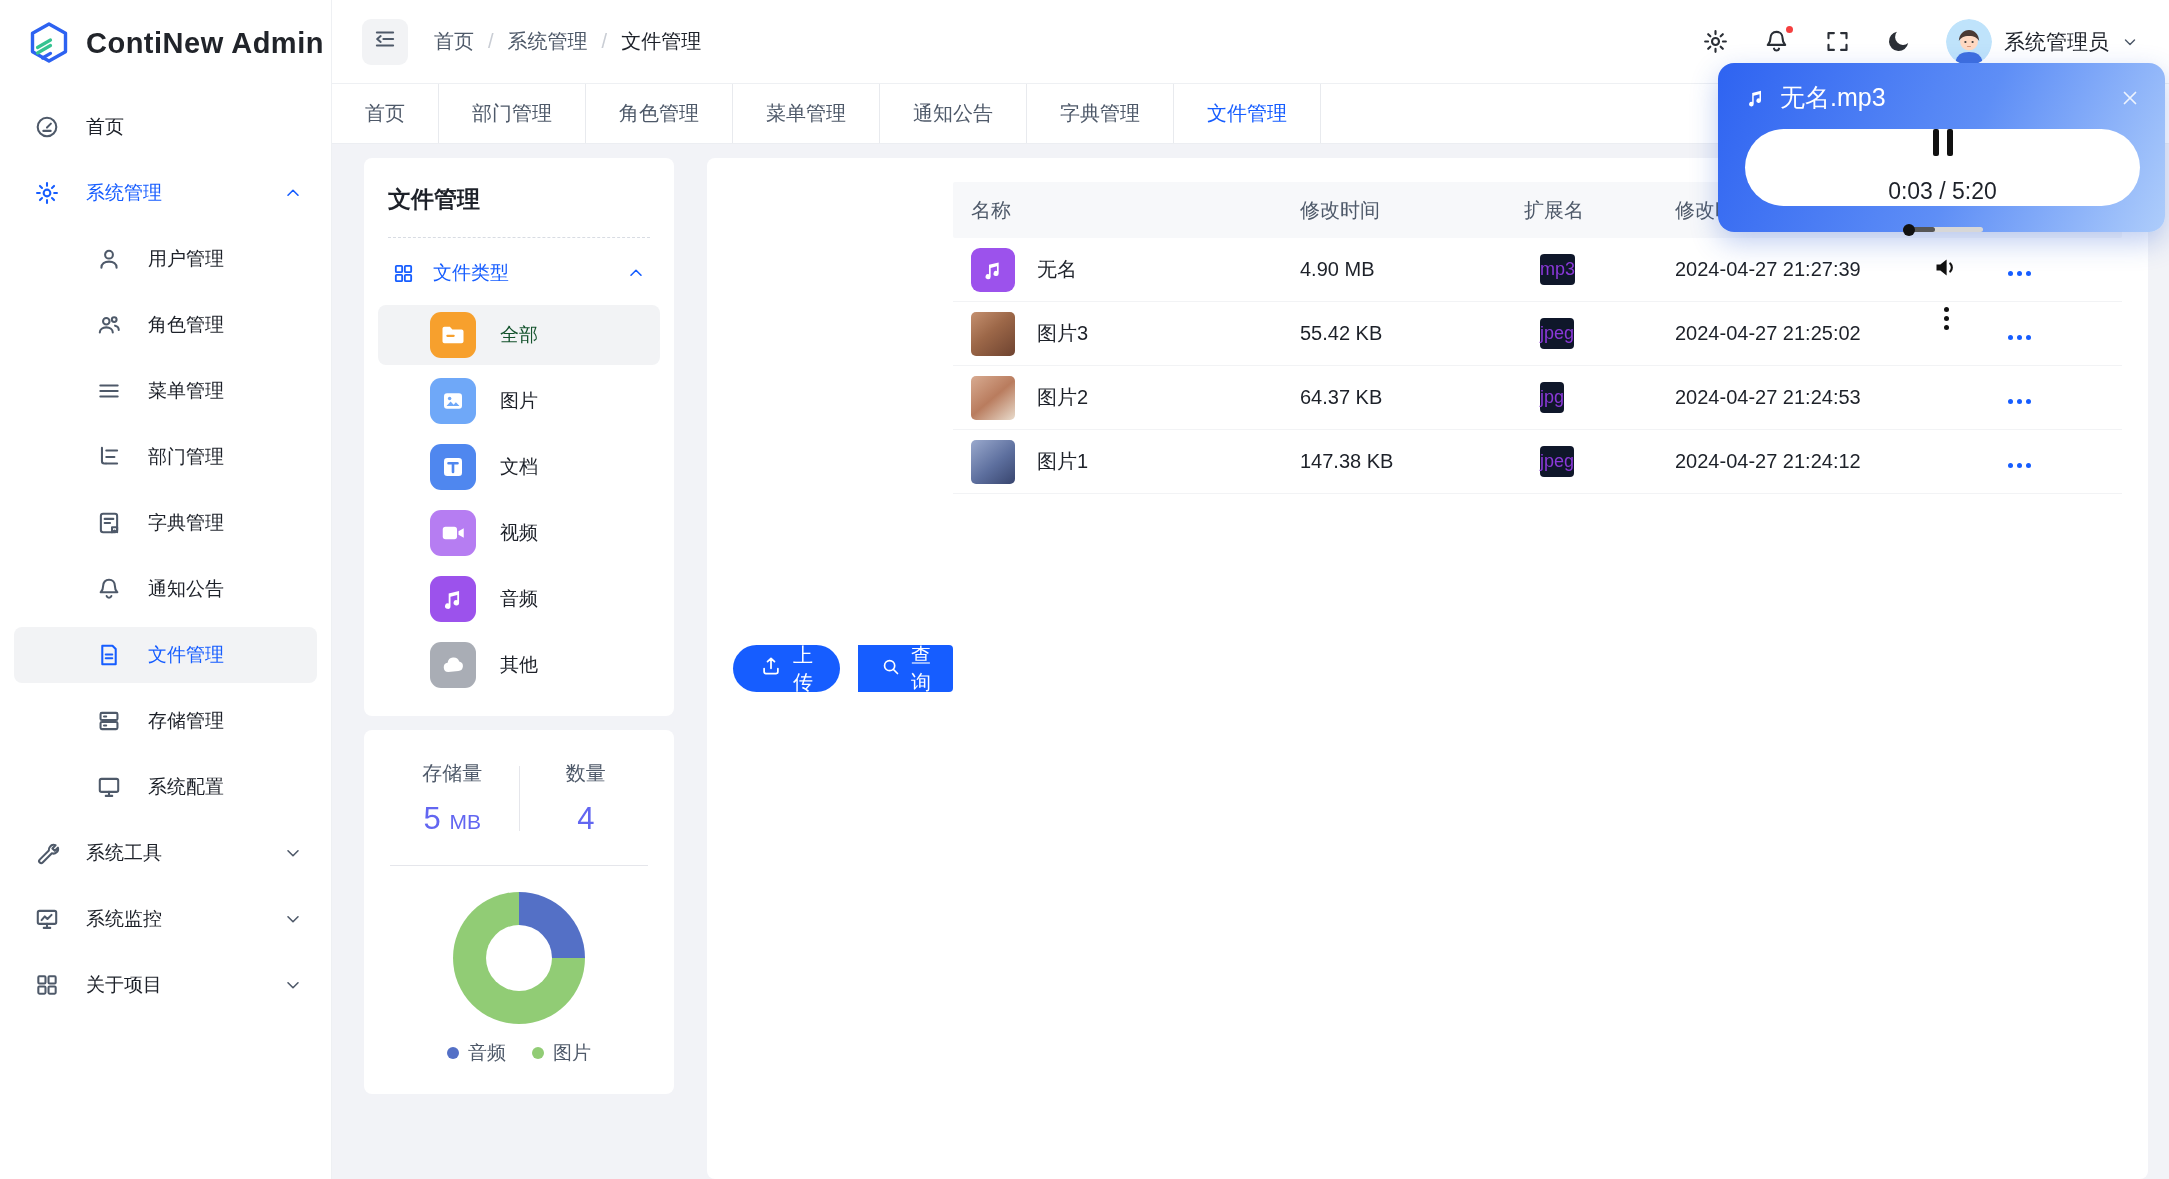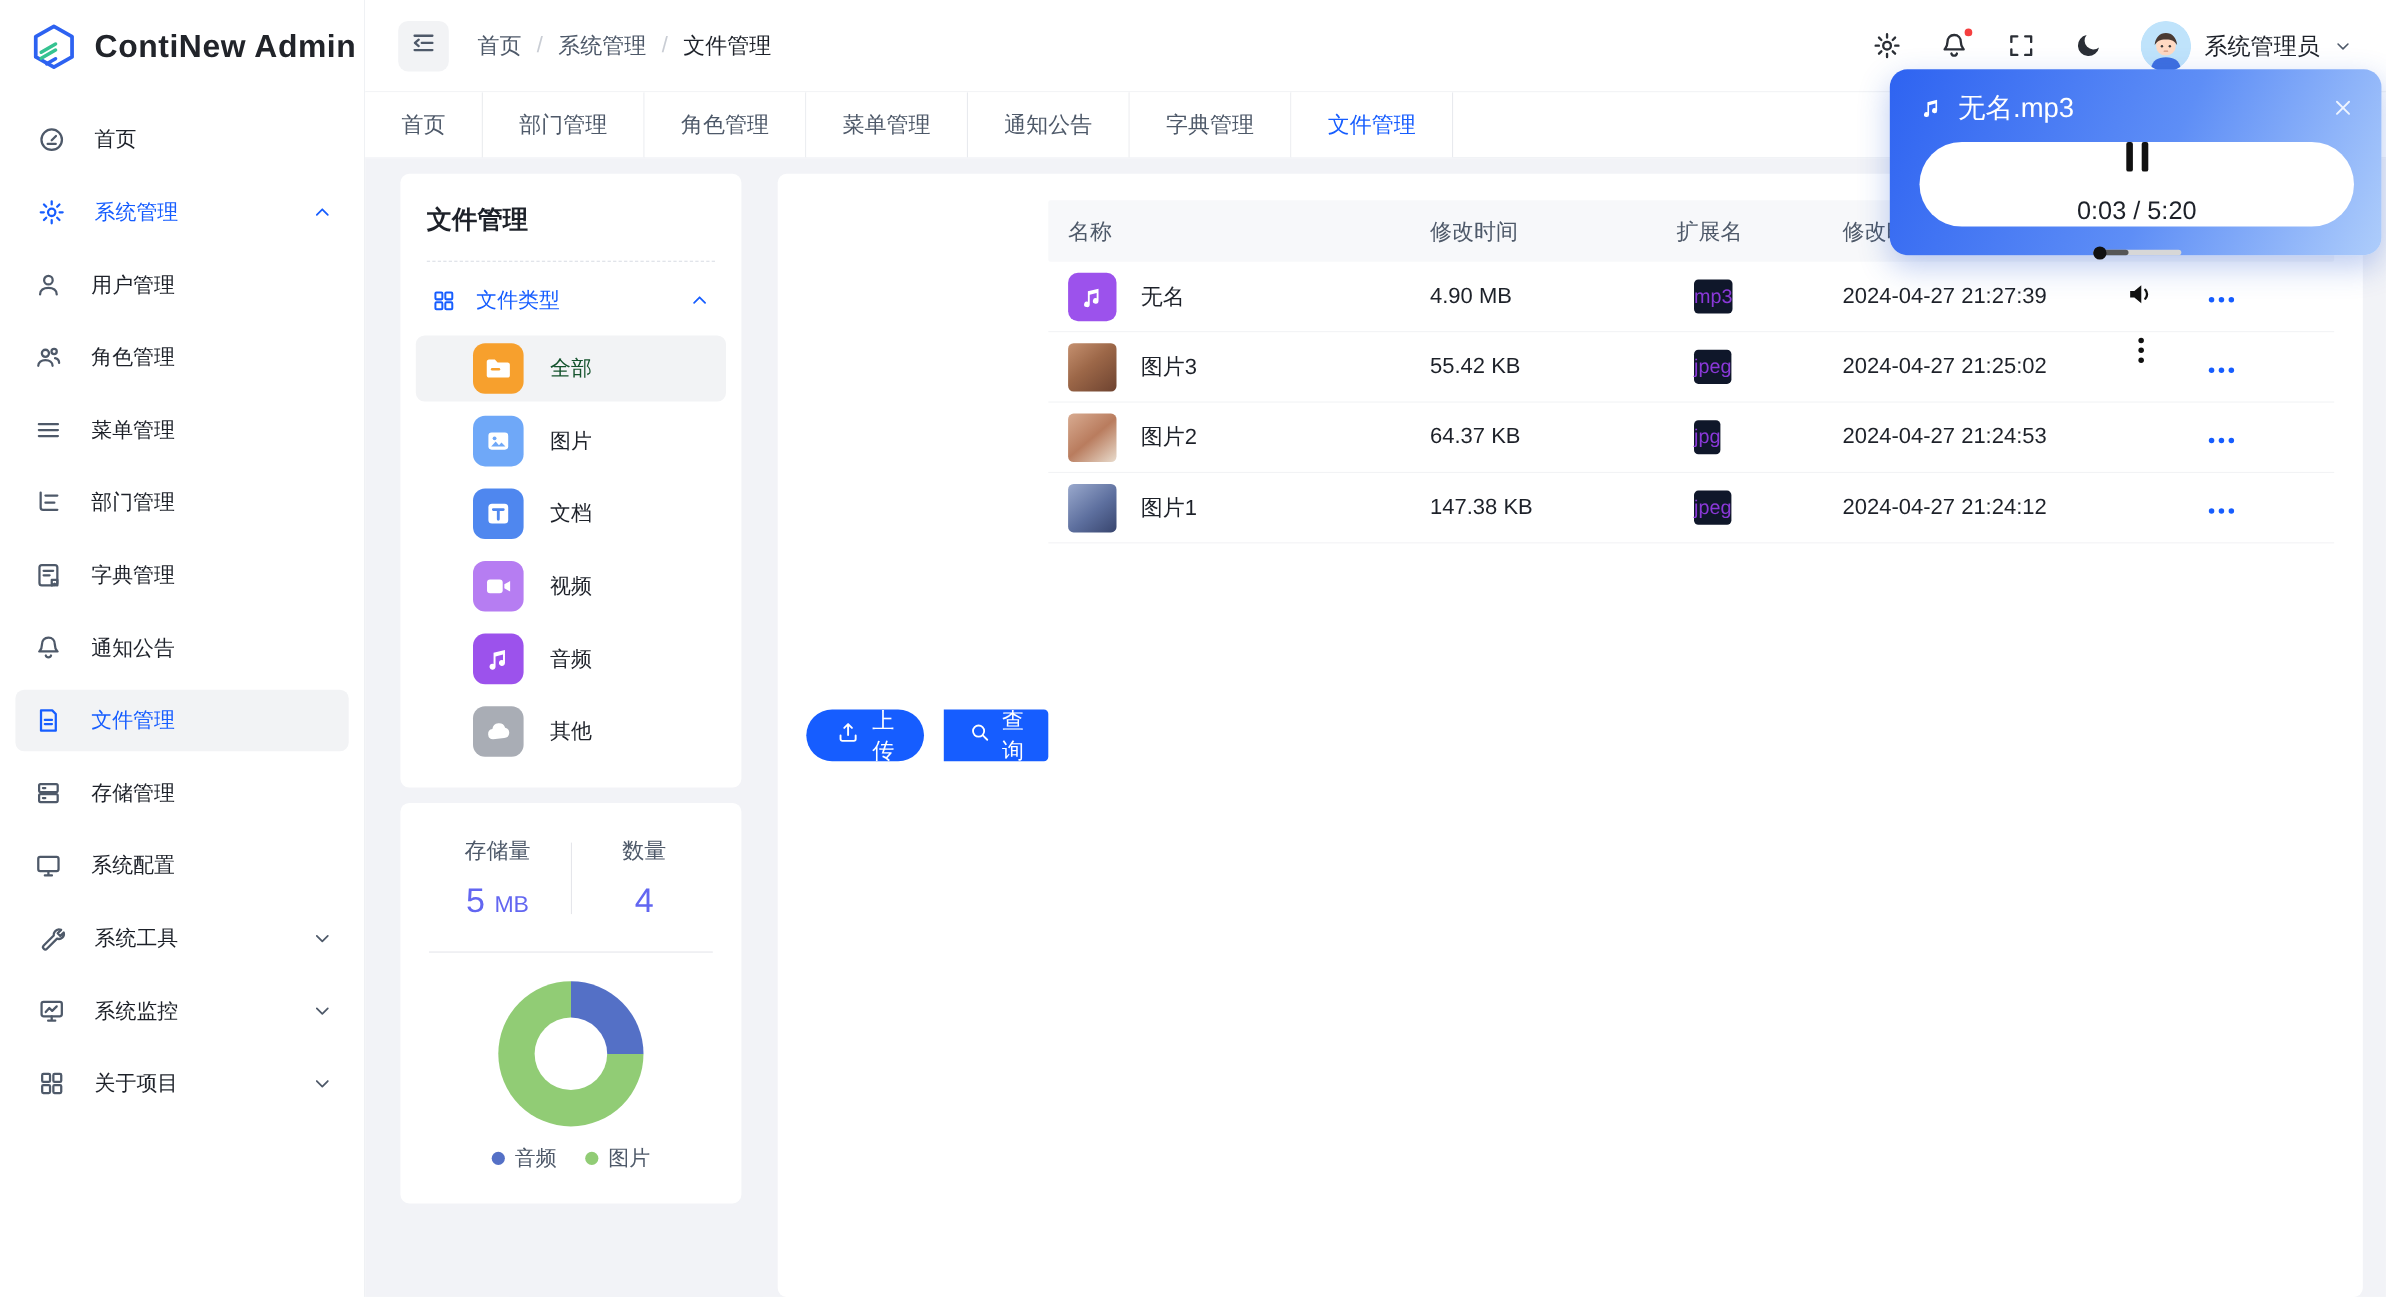--- a/index.html
+++ b/index.html
@@ -6,21 +6,21 @@
   html,body { width:2169px; height:1179px; overflow:hidden;
     font-family:"Liberation Sans","DejaVu Sans",sans-serif; font-size:19px; color:#1d2129; background:#fff; }
   .app { display:flex; width:100%; height:100%; }
 
   
   .sidebar { width:332px; min-width:332px; height:100%; background:#fff; border-right:1px solid #eef0f3; display:flex; flex-direction:column; }
   .logo-row { height:86px; display:flex; align-items:center; padding-left:26px; gap:14px; }
   .logo-title { font-size:29px; font-weight:bold; color:#21242a; letter-spacing:.5px; }
   .menu { flex:1; padding-top:8px; overflow:hidden; }
   .mi { height:66px; display:flex; align-items:center; gap:26px; padding-left:34px; position:relative; cursor:pointer; color:#1d2129; }
-  .mi.sub { padding-left:31px; }
+  .mi.sub { padding-left:96px; }
   .mi .ic { width:26px; height:26px; color:#4e5969; flex:0 0 auto; }
   .mi .chev { position:absolute; right:28px; width:20px; height:20px; color:#4e5969; }
   .mi.group-active, .mi.group-active .ic, .mi.group-active .chev { color:#165DFF; }
   .mi.active { color:#165DFF; }
   .mi.active .ic { color:#165DFF; }
   .mi.active::before { content:""; position:absolute; left:14px; right:14px; top:5px; bottom:5px; background:#f2f3f5; border-radius:8px; z-index:0; }
   .mi > * { position:relative; z-index:1; }
 
   
   .main { flex:1; display:flex; flex-direction:column; height:100%; min-width:0; }

